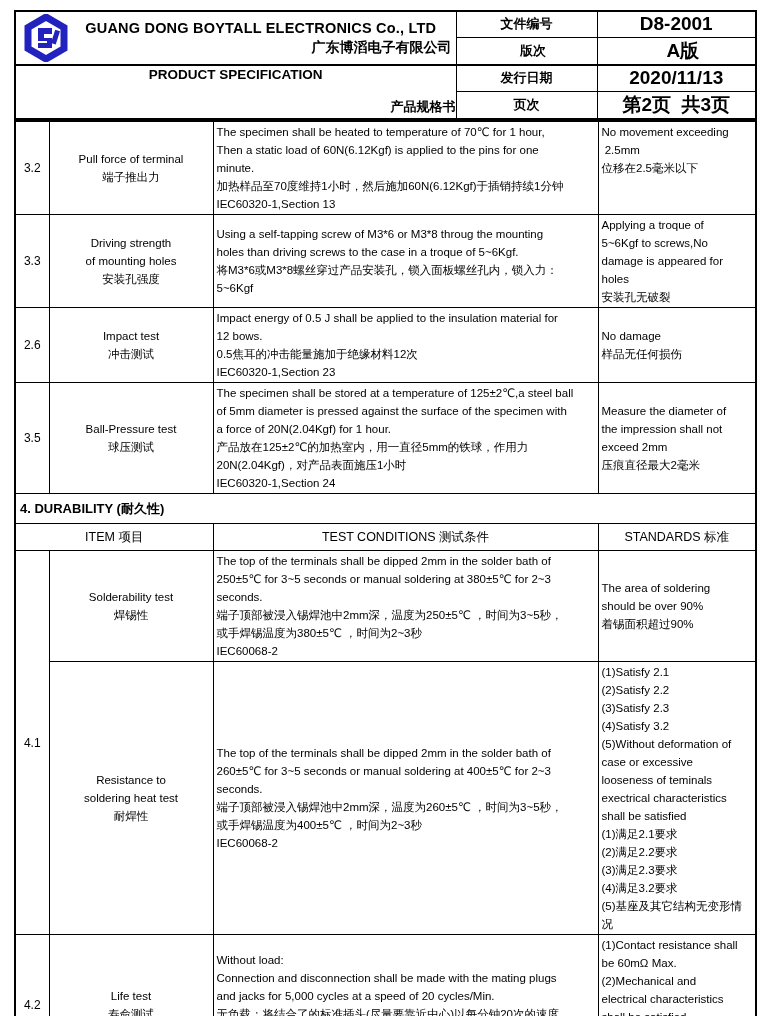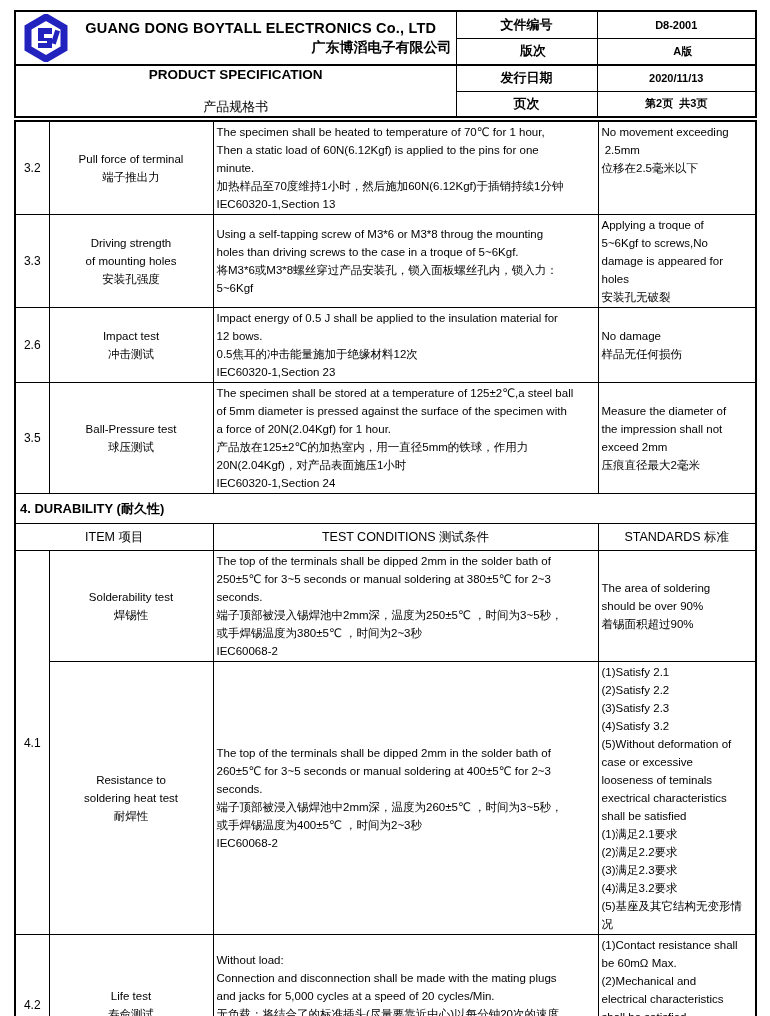--- a/index.html
+++ b/index.html
@@ -12,23 +12,23 @@
   .doc-header table { border:2px solid #000; }
   .thick-bottom { border-bottom:2px solid #000 !important;padding-left:13px; }
 
   .company-cell { padding:2px 4px; }
   .company-wrap { display:flex; align-items:center; }
   .logo-box { width:48px; height:48px; flex:0 0 48px; margin-left:2px; }
   .company-text { flex:1; text-align:center; }
   .company-en { font-weight:bold; font-size:14.5px; letter-spacing:0.2px; }
   .company-cn { font-size:14px; font-weight:bold; margin-top:3px;text-align:right; }
   .spec-title-en { font-weight:bold; font-size:13.5px; }
-  .spec-title-cn { font-weight:normal; font-size:13px; margin-top:16px; }
+  .spec-title-cn { font-weight:bold; font-size:13px; margin-top:16px;text-align:right; }
   .hf-label { font-weight:bold; font-size:13px; }
-  .hf-value { font-weight:bold; font-size:11px; white-space:pre-wrap; }
+  .hf-value { font-weight:bold; font-size:19px; white-space:pre-wrap; }
 
   .main-table { position:absolute; left:14px; top:120px; width:741px; }
   .main-table table { width:100%; border-collapse:collapse; table-layout:fixed; border:2px solid #000; }
   .main-table td, .main-table th { border:1px solid #000; font-size:11.5px; line-height:18px; overflow:hidden; }
 
   td.num-cell { text-align:center; vertical-align:middle; font-size:12px; }
   td.item-cell { text-align:center; vertical-align:middle; white-space:pre-wrap; padding:0 2px; }
   td.cond-cell { text-align:left; vertical-align:top; white-space:pre-wrap; padding:1px 3px; }
   td.std-cell  { text-align:left; vertical-align:top; white-space:pre-wrap; padding:1px 3px; }
   td.v-mid { vertical-align:middle; }

